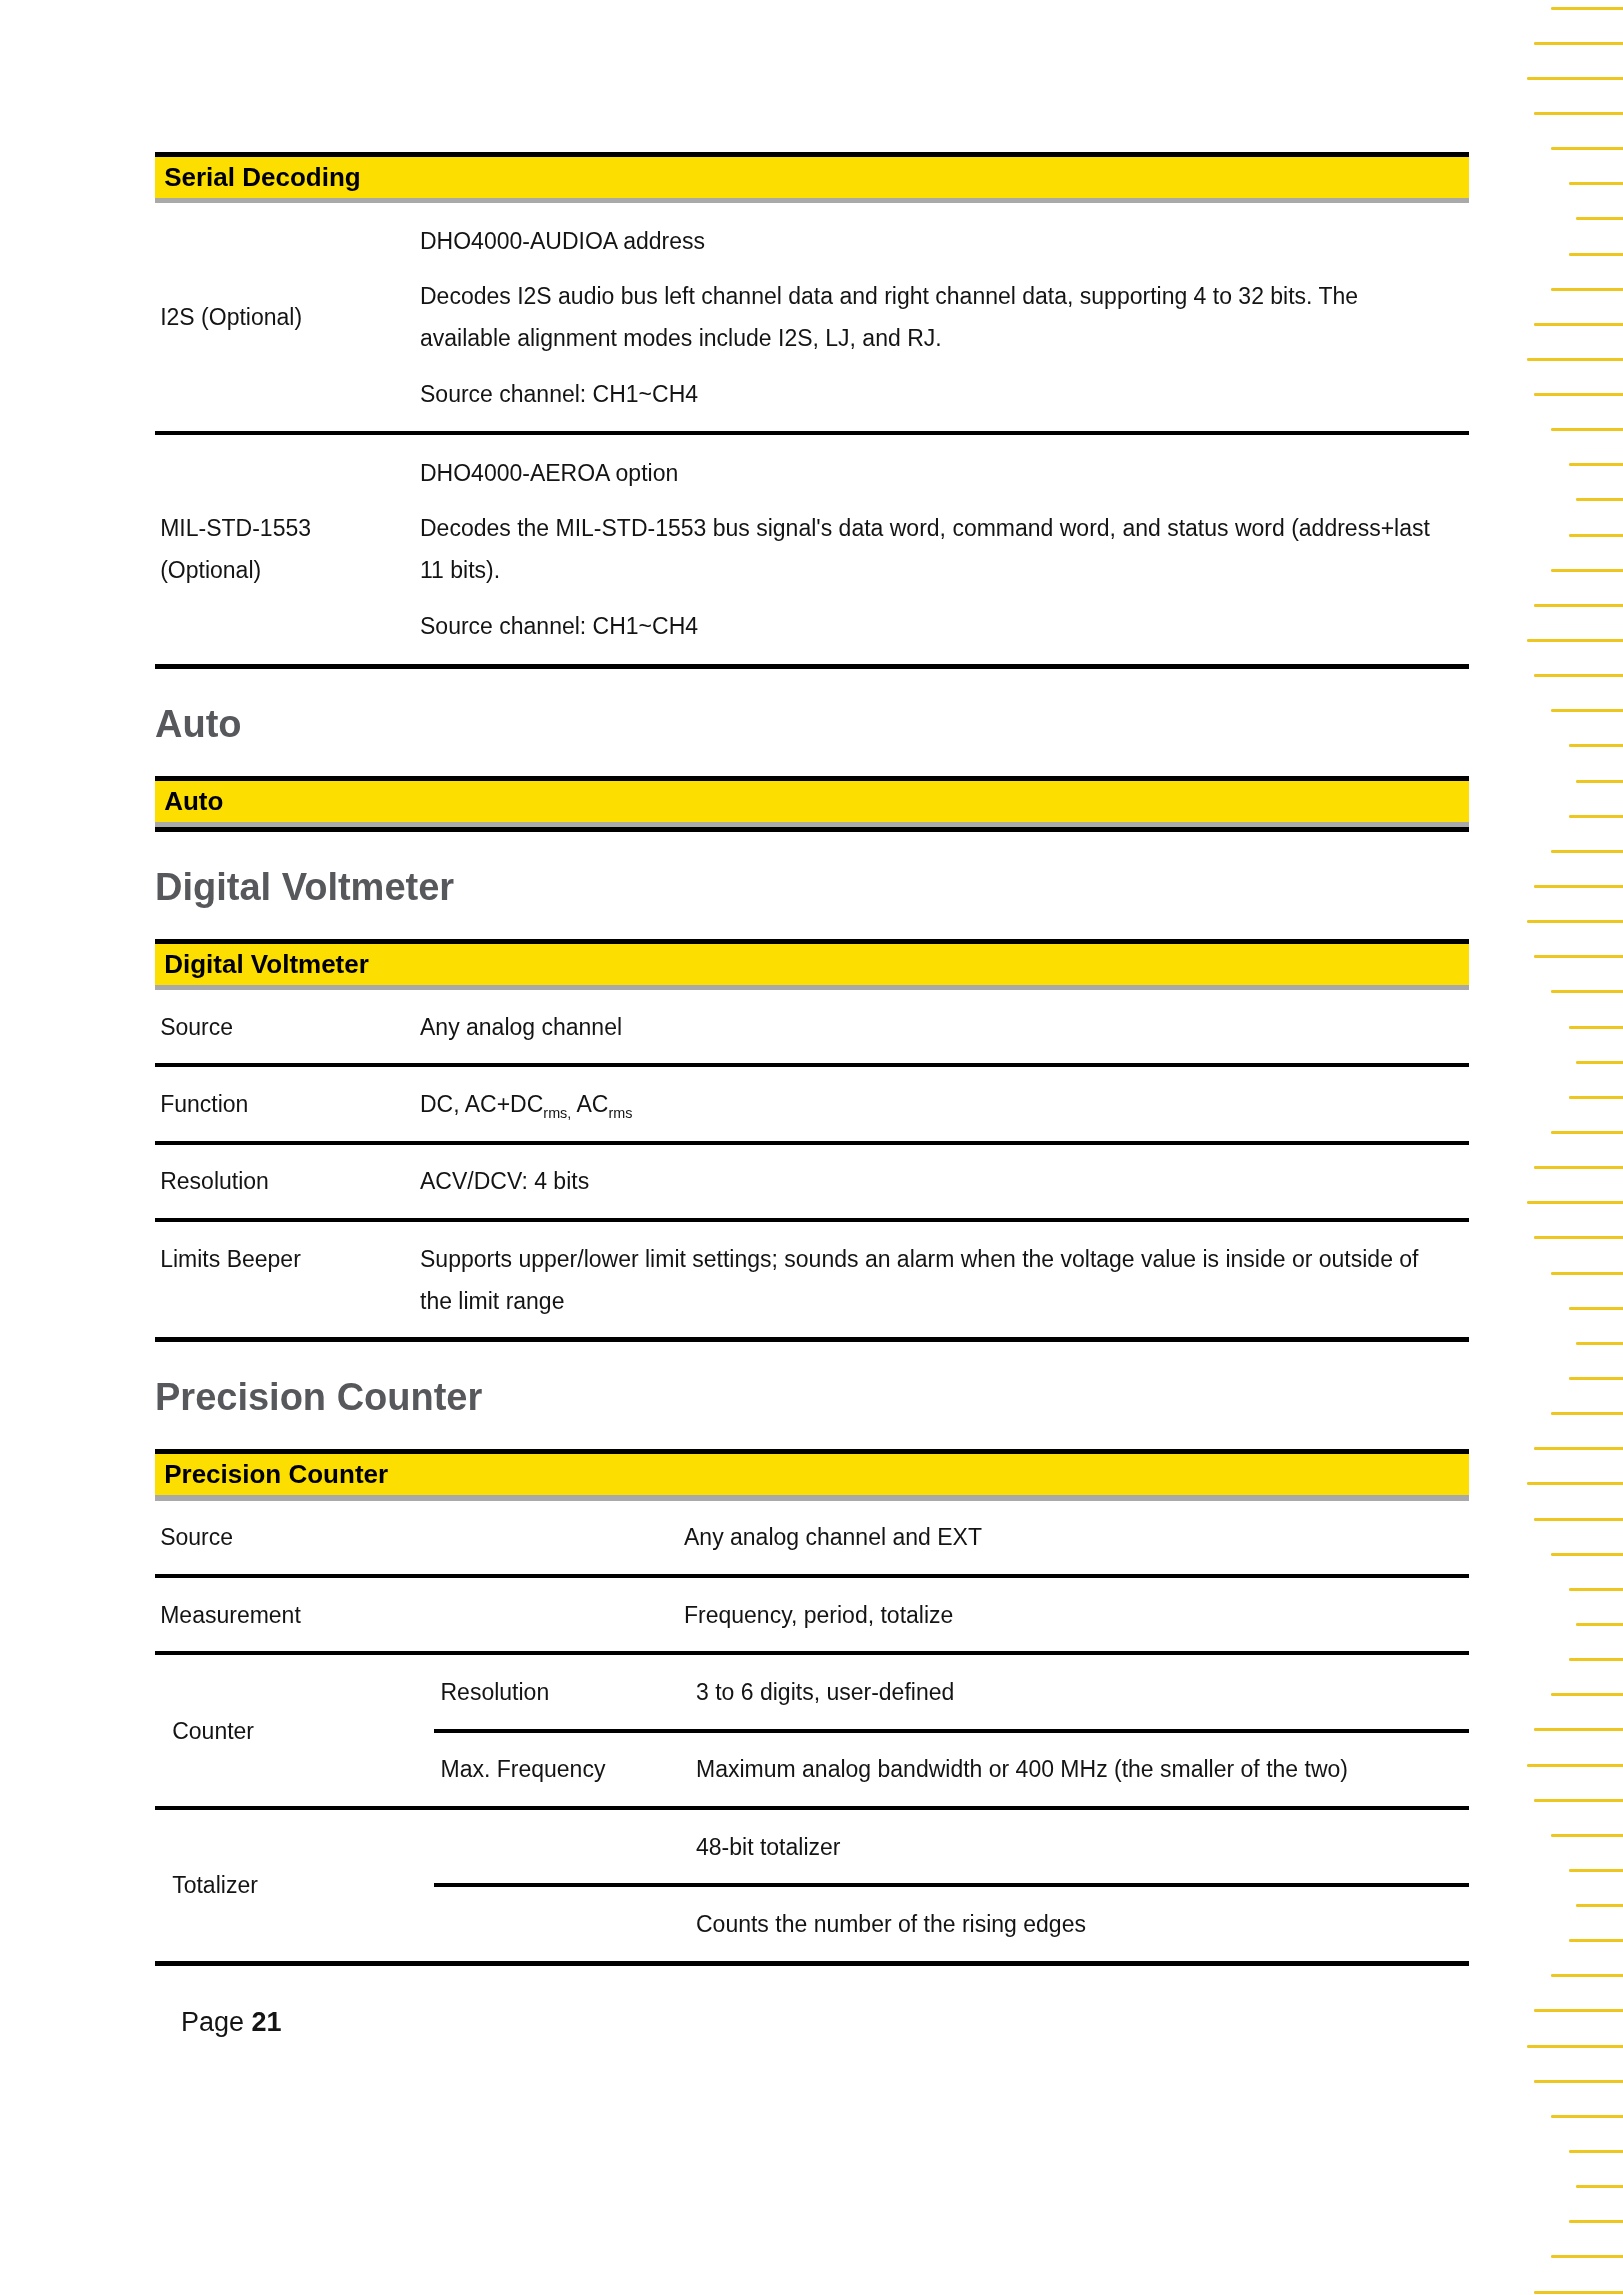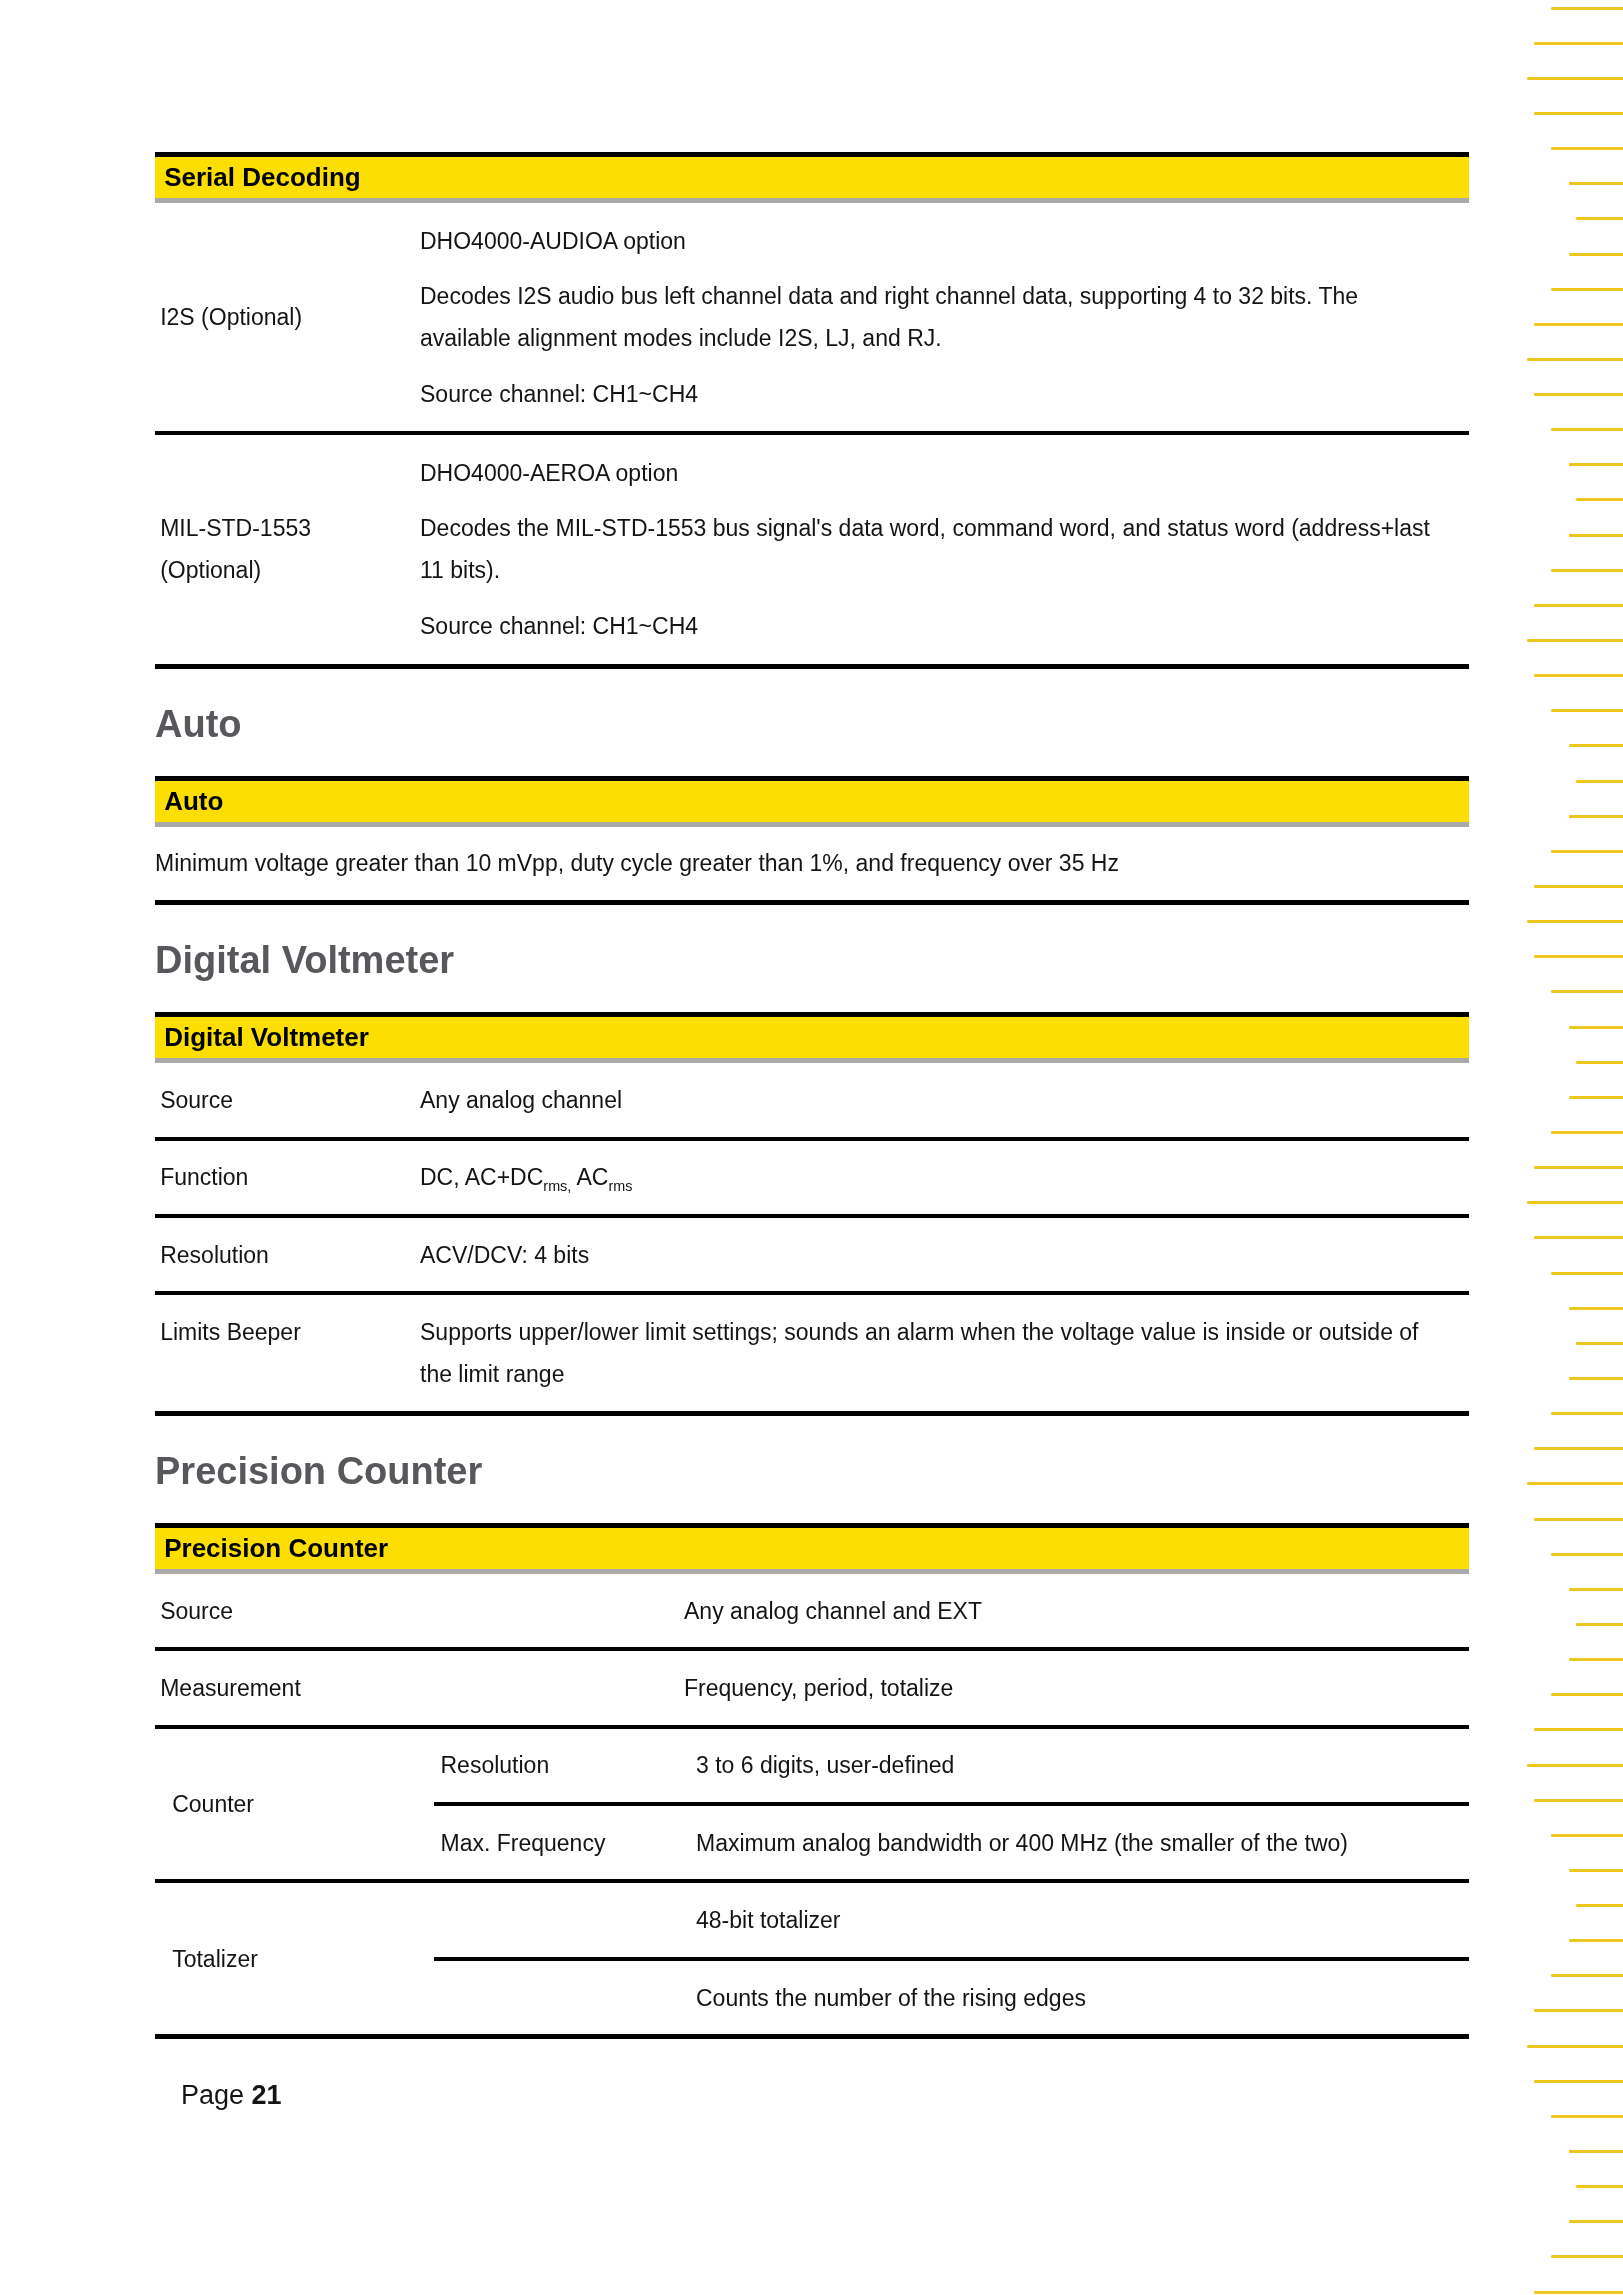--- a/index.html
+++ b/index.html
@@ -81,21 +81,21 @@
       <div class="title-bar yellow-bg" style="background: rgb(252, 223, 0);">
         <span>Serial Decoding</span>
       </div>
       <div class="gray-strip gray-bg" style="background: rgb(169, 169, 169);"></div>
 
       <div class="row srow">
         <div class="cell-label centered">
           <span>I2S (Optional)</span>
         </div>
         <div class="cell-value">
-          <p class="p">DHO4000-AUDIOA option</p>
+          <p class="p">DHO4000-AUDIOA address</p>
           <p class="p">Decodes I2S audio bus left channel data and right channel data, supporting 4 to 32 bits. The available alignment modes include I2S, LJ, and RJ.</p>
           <p class="p">Source channel: CH1~CH4</p>
         </div>
       </div>
 
       <div class="row srow">
         <div class="cell-label centered">
           <span>MIL-STD-1553 (Optional)</span>
         </div>
         <div class="cell-value">
@@ -108,23 +108,20 @@
 
     <div class="section-heading" style="color: rgb(87, 88, 91);">Auto</div>
 
     <div class="spec-table">
       <div class="title-bar yellow-bg" style="background: rgb(252, 223, 0);">
         <span>Auto</span>
       </div>
       <div class="gray-strip gray-bg" style="background: rgb(169, 169, 169);"></div>
 
       <div class="row drow">
-        <div class="cell-value">
-          <p class="p">Minimum voltage greater than 10 mVpp, duty cycle greater than 1%, and frequency over 35 Hz</p>
-        </div>
       </div>
     </div>
 
     <div class="section-heading" style="color: rgb(87, 88, 91);">Digital Voltmeter</div>
 
     <div class="spec-table">
       <div class="title-bar yellow-bg" style="background: rgb(252, 223, 0);">
         <span>Digital Voltmeter</span>
       </div>
       <div class="gray-strip gray-bg" style="background: rgb(169, 169, 169);"></div>

